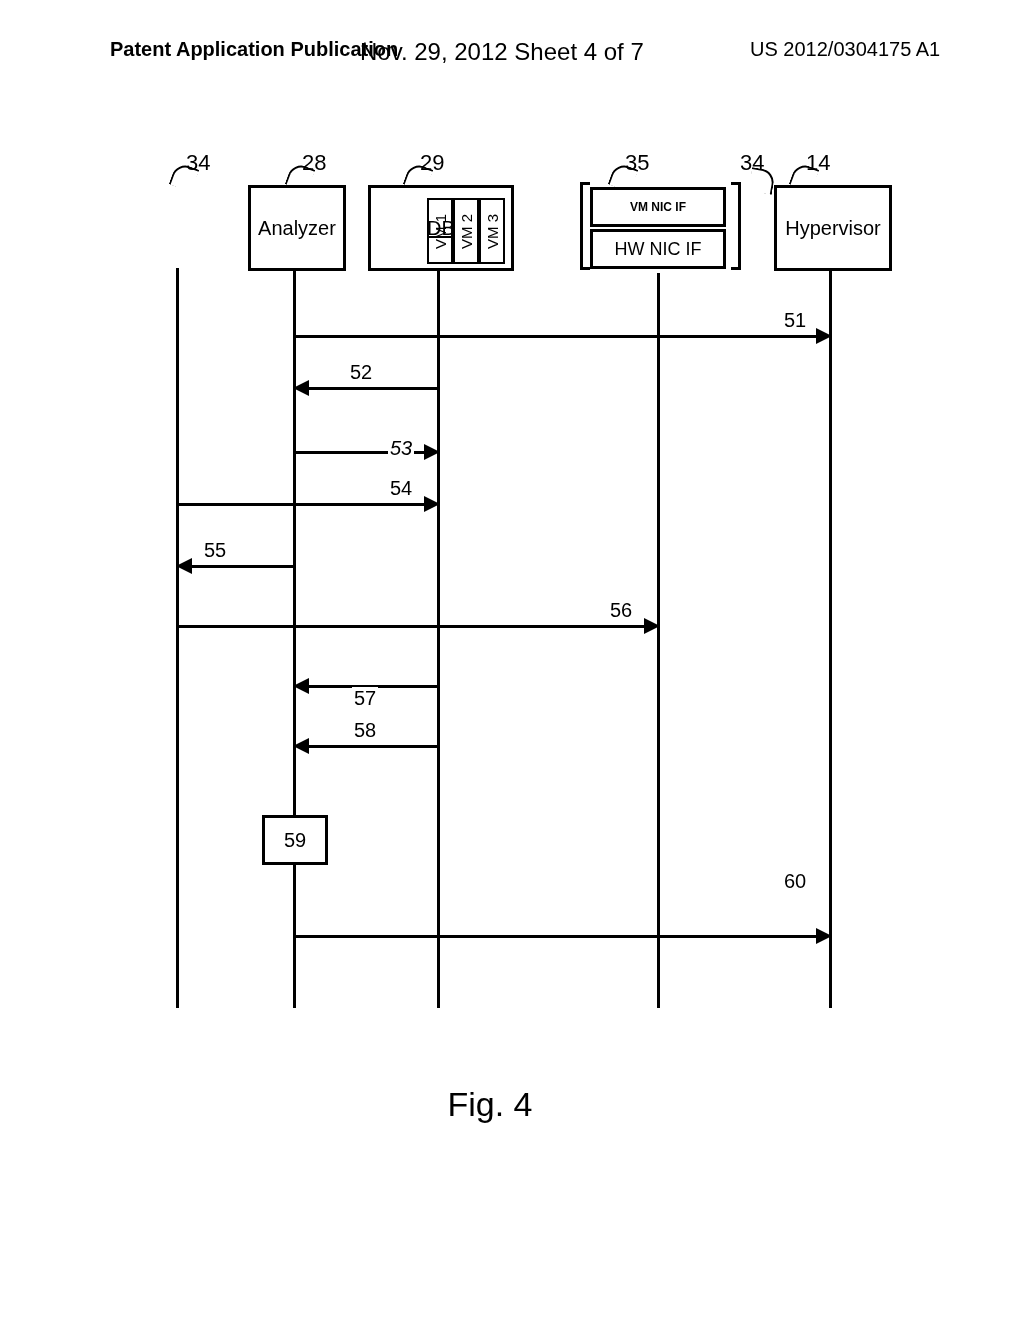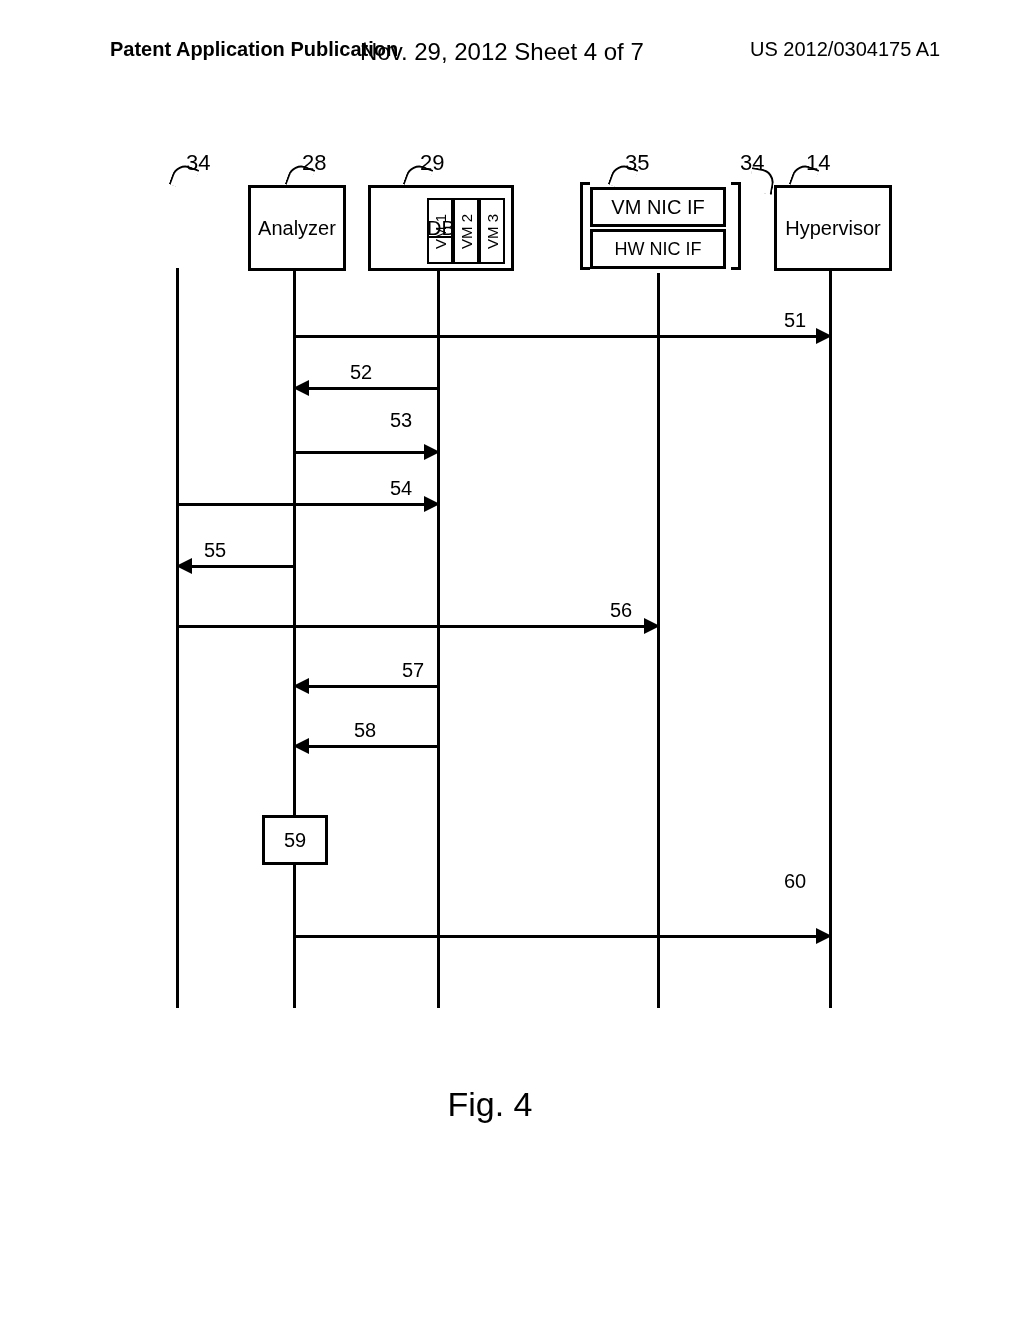--- a/index.html
+++ b/index.html
@@ -181,58 +181,58 @@
         <div class="vm-sub">VM 3</div>
       </div>
     </div>
 
     <div class="nic-group" style="left:450px; top:27px; width:155px; height:88px;">
       <div class="nic-top" style="left:-3px; top:0;"></div>
       <div class="nic-top" style="right:-3px; top:0;"></div>
       <div class="nic-bot" style="left:-3px; bottom:0;"></div>
       <div class="nic-bot" style="right:-3px; bottom:0;"></div>
     </div>
-    <div class="box" style="left:460px; top:32px; width:130px; height:34px; font-size:20px;">VM NIC IF</div>
+    <div class="box" style="left:460px; top:32px; width:130px; height:34px; font-size:12px;font-weight:bold;">VM NIC IF</div>
     <div class="box" style="left:644px; top:30px; width:112px; height:80px;">Hypervisor</div>
 
     <div class="box" style="left:460px; top:74px; width:130px; height:34px; font-size:18px;">HW NIC IF</div>
 
     <div class="lifeline" style="left:46px;  top:113px; height:740px;"></div>
     <div class="lifeline" style="left:163px; top:113px; height:740px;"></div>
     <div class="lifeline" style="left:307px; top:113px; height:740px;"></div>
     <div class="lifeline" style="left:527px; top:118px; height:735px;"></div>
     <div class="lifeline" style="left:699px; top:113px; height:740px;"></div>
 
     <div class="arrow-line" style="left:166px; top:180px; width:520px;"></div>
     <div class="arrow-head-right" style="left:686px; top:173px;"></div>
     <span class="msg-label" style="left:652px; top:154px;">51</span>
 
     <div class="arrow-line" style="left:179px; top:232px; width:129px;"></div>
     <div class="arrow-head-left" style="left:163px; top:225px;"></div>
     <span class="msg-label" style="left:218px; top:206px;">52</span>
 
     <div class="arrow-line" style="left:166px; top:296px; width:128px;"></div>
     <div class="arrow-head-right" style="left:294px; top:289px;"></div>
-    <span class="msg-label" style="left:258px; top:254px;">53</span>
+    <span class="msg-label" style="left:258px; top:282px;font-style:italic;">53</span>
 
     <div class="arrow-line" style="left:49px; top:348px; width:245px;"></div>
     <div class="arrow-head-right" style="left:294px; top:341px;"></div>
     <span class="msg-label" style="left:258px; top:322px;">54</span>
 
     <div class="arrow-line" style="left:62px; top:410px; width:102px;"></div>
     <div class="arrow-head-left" style="left:46px; top:403px;"></div>
     <span class="msg-label" style="left:72px; top:384px;">55</span>
 
     <div class="arrow-line" style="left:49px; top:470px; width:465px;"></div>
     <div class="arrow-head-right" style="left:514px; top:463px;"></div>
     <span class="msg-label" style="left:478px; top:444px;">56</span>
 
     <div class="arrow-line" style="left:179px; top:530px; width:129px;"></div>
     <div class="arrow-head-left" style="left:163px; top:523px;"></div>
-    <span class="msg-label" style="left:222px; top:504px;margin-left:48px;">57</span>
+    <span class="msg-label" style="left:222px; top:532px;">57</span>
 
     <div class="arrow-line" style="left:179px; top:590px; width:129px;"></div>
     <div class="arrow-head-left" style="left:163px; top:583px;"></div>
     <span class="msg-label" style="left:222px; top:564px;">58</span>
 
     <div class="box" style="left:132px; top:660px; width:60px; height:44px; font-size:20px;">59</div>
 
     <div class="arrow-line" style="left:166px; top:780px; width:520px;"></div>
     <div class="arrow-head-right" style="left:686px; top:773px;"></div>
     <span class="msg-label" style="left:652px; top:715px;">60</span>

